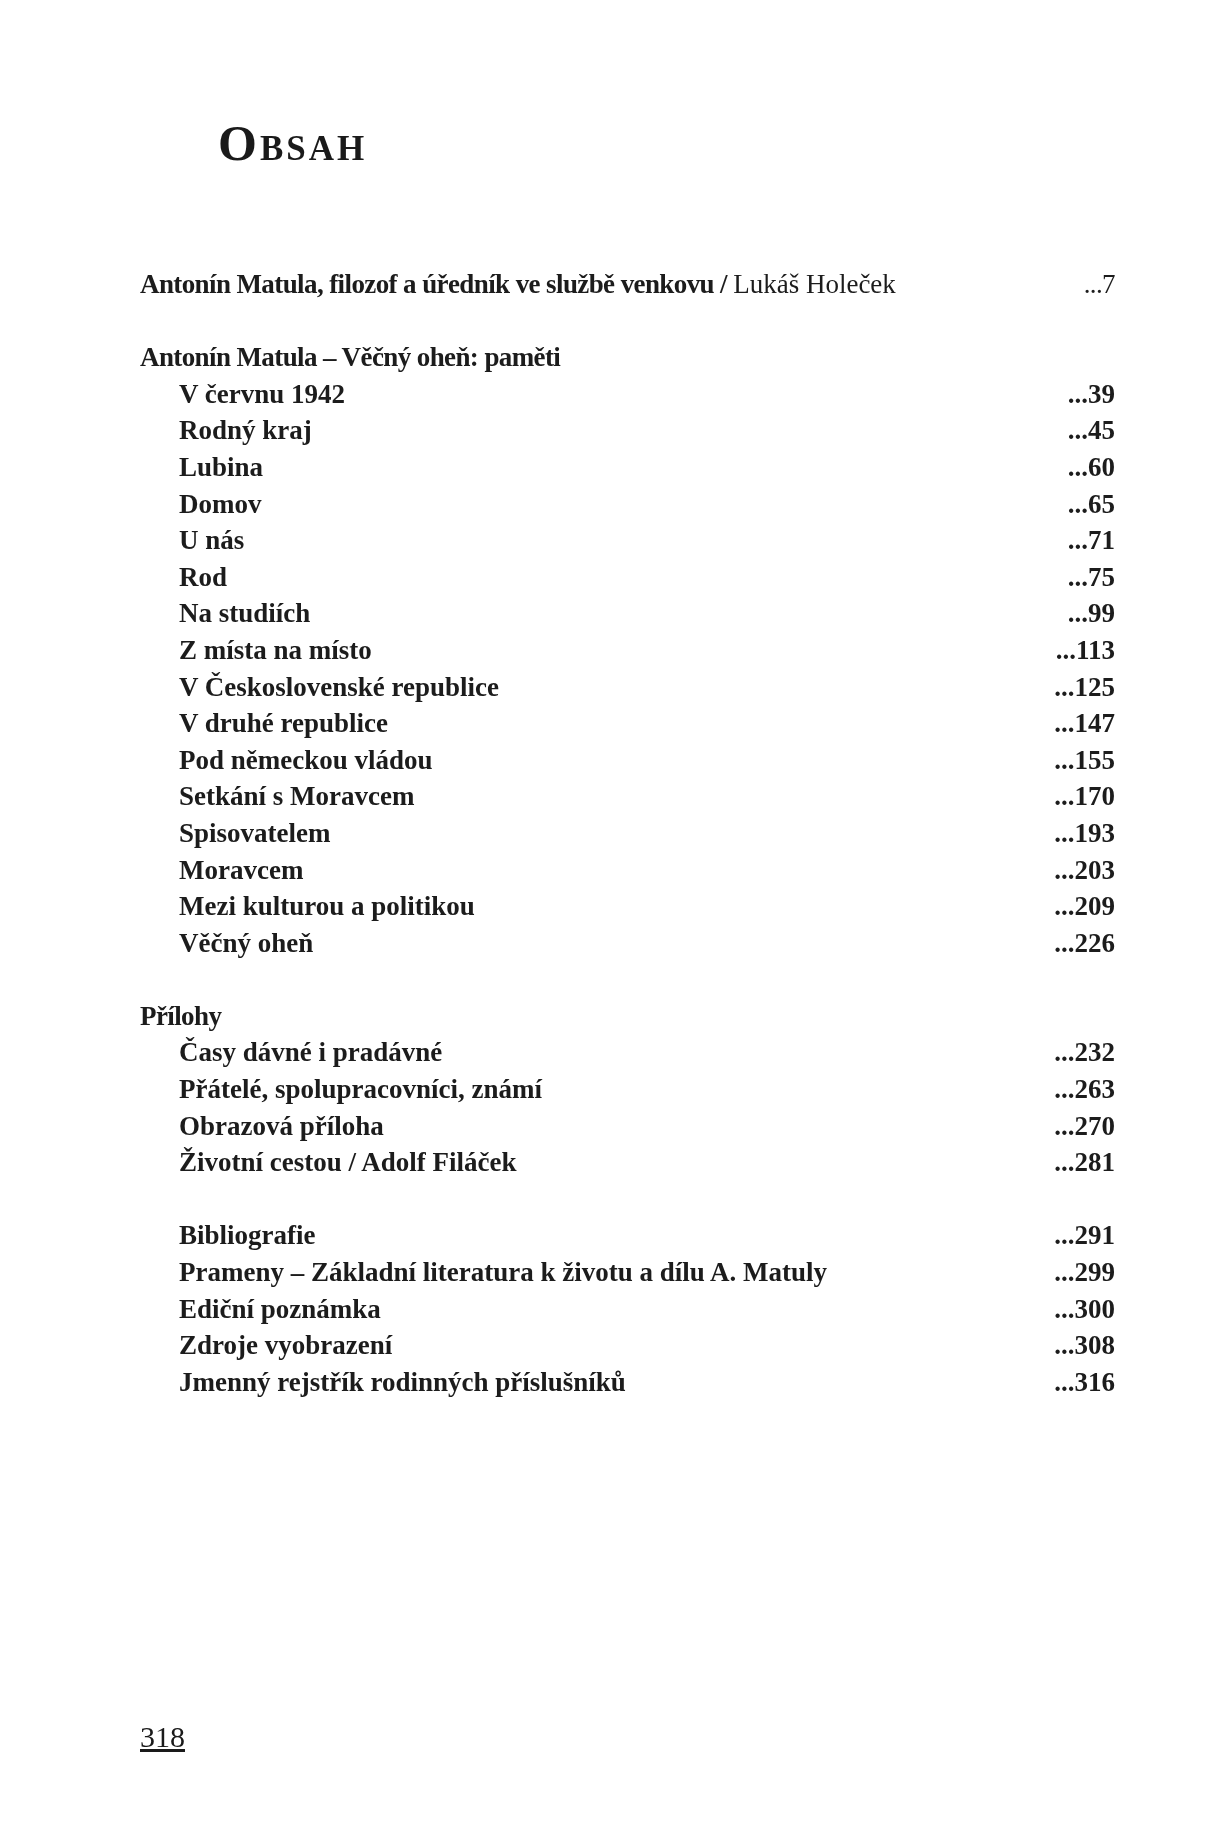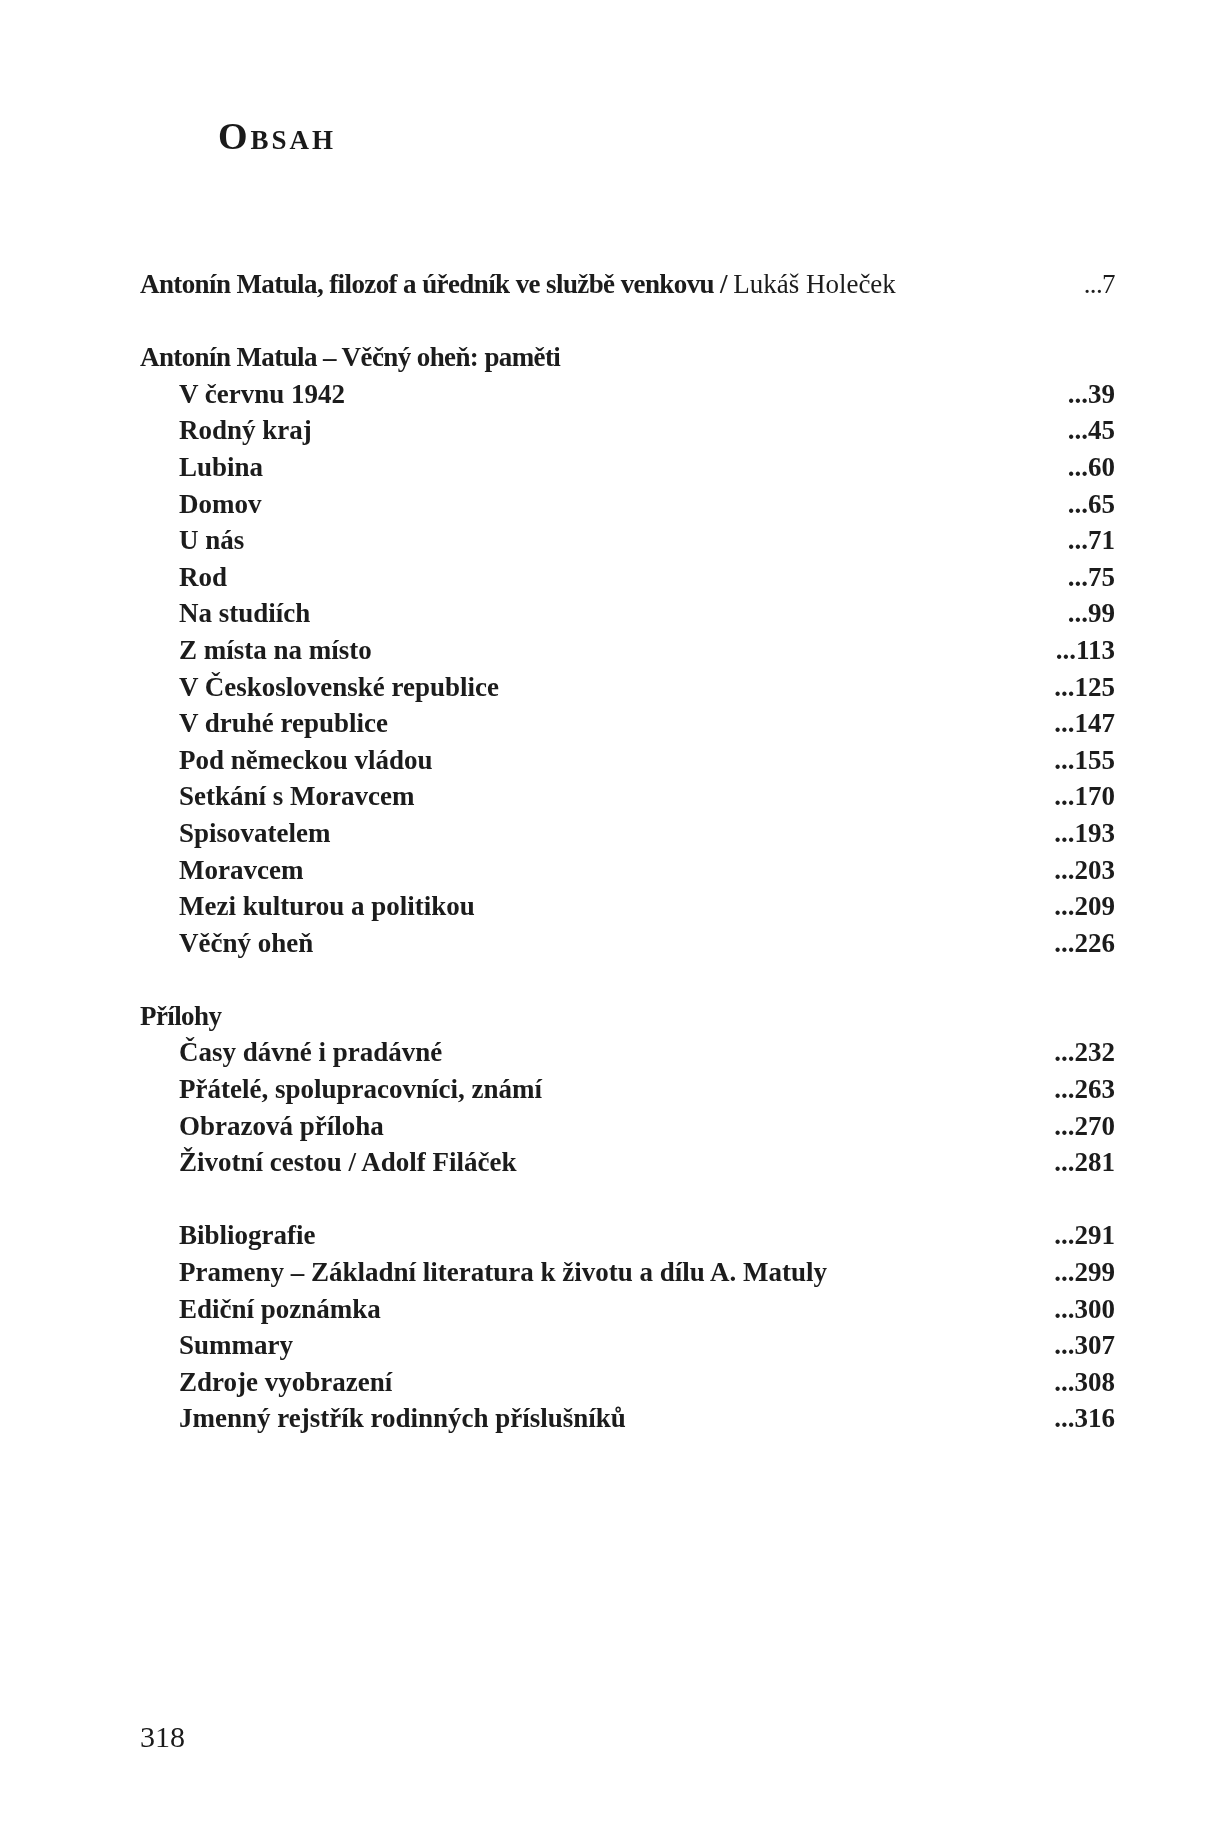--- a/index.html
+++ b/index.html
@@ -3,37 +3,37 @@
   <meta charset="utf-8">
   <style>
     html, body { margin: 0; padding: 0; background: #ffffff; }
     body {
       width: 1218px; height: 1845px; position: relative; overflow: hidden;
       font-family: "Liberation Serif", "DejaVu Serif", serif;
       color: #1c1c1c;
     }
     .title {
       position: absolute; left: 218px; top: 114px;
-      font-size: 38px; font-weight: bold; letter-spacing: 3px;
+      font-size: 50px; font-weight: bold; letter-spacing: 3px;
       font-variant: small-caps; color: #1a1a1a;
     }
     .toc { position: absolute; left: 140px; top: 266px; width: 975px; }
     .row {
       display: flex; justify-content: space-between; align-items: baseline;
       height: 36.6px; font-size: 27px; line-height: 36.6px;
     }
     .row.heading { font-weight: bold; font-size: 27px; letter-spacing: -0.6px; }
     .row.sub .lbl { padding-left: 39px; font-weight: bold; }
     .row .pg { font-weight: bold; white-space: nowrap; }
     .row.first .pg { font-weight: normal; }
     .row .author { font-weight: normal; letter-spacing: 0; }
     .gap { height: 36.6px; }
     .pagenum {
       position: absolute; left: 140px; top: 1720px;
-      font-size: 30px; color: #1a1a1a;
+      font-size: 30px; color: #1a1a1a; text-decoration: underline;
     }
   </style>
 </head>
 <body>
 
 <div class="title">Obsah</div>
 
 <div class="toc">
   <div class="row heading first">
     <span class="lbl"><span>Antonín Matula, filozof a úředník ve službě venkovu / </span><span class="author">Lukáš Holeček</span></span>
@@ -142,24 +142,20 @@
       </div>
       <div class="row sub">
         <span class="lbl">Prameny – Základní literatura k životu a dílu A. Matuly</span>
         <span class="pg">...299</span>
       </div>
       <div class="row sub">
         <span class="lbl">Ediční poznámka</span>
         <span class="pg">...300</span>
       </div>
       <div class="row sub">
-        <span class="lbl">Summary</span>
-        <span class="pg">...307</span>
-      </div>
-      <div class="row sub">
         <span class="lbl">Zdroje vyobrazení</span>
         <span class="pg">...308</span>
       </div>
       <div class="row sub">
         <span class="lbl">Jmenný rejstřík rodinných příslušníků</span>
         <span class="pg">...316</span>
       </div>
     </div>
 </div>
 

